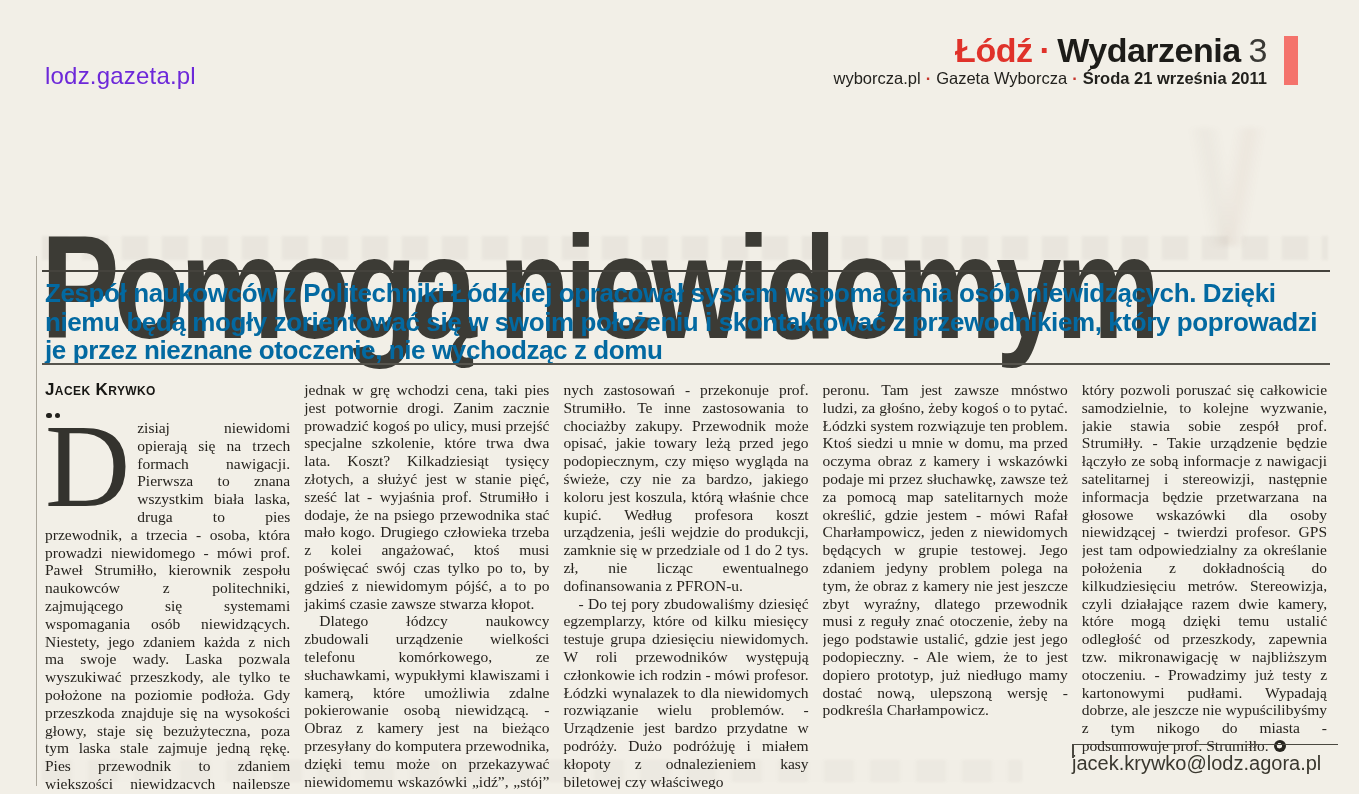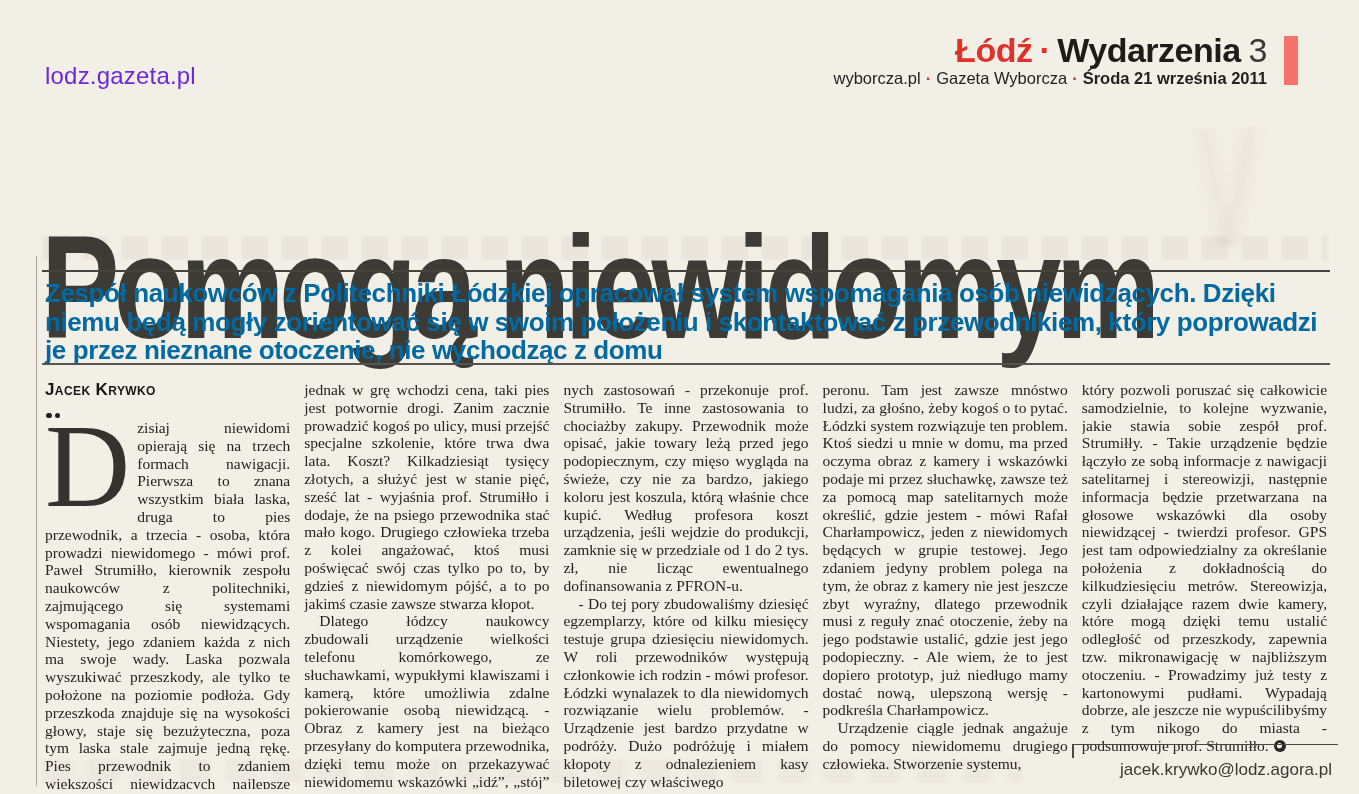--- a/index.html
+++ b/index.html
@@ -70,21 +70,21 @@
 
   .dropcap{float:left;font-family:"Liberation Serif",serif;font-size:118px;line-height:86px;
     padding:5px 7px 0 0;color:#34332e;}
 
   .endmark{display:inline-block;width:12px;height:12px;border-radius:50%;vertical-align:-1px;
     margin-left:5px;background:radial-gradient(circle at 45% 48%, #f2efe7 0 2.4px, #27251f 3px);}
 
   
   .footer-note{position:absolute;left:1072px;top:744px;width:266px;border-top:1.5px solid#4a4840;}
   .footer-note .tick{position:absolute;left:0;top:0;width:1.5px;height:13px;background:#4a4840;}
-  .footer-email{text-align:right;padding:7px 6px 0 0;font-size:17px;color:#3a382f;margin-top:8px;}
+  .footer-email{text-align:left;padding:7px 6px 0 0;font-size:20px;color:#3a382f;}
 </style>
 </head>
 <body>
 
 <div class="left-edge"></div>
 <div class="ghost ghost1"></div>
 <div class="ghost ghost2"></div>
 <div class="ghost ghost3"></div>
 
 <div class="site-url">lodz.gazeta.pl</div>
@@ -114,21 +114,20 @@
     <p class="indent">Dlatego łódzcy naukowcy zbudowali urządzenie wielkości telefonu komórkowego, ze słuchawkami, wypukłymi klawiszami i kamerą, które umożliwia zdalne pokierowanie osobą niewidzącą. - Obraz z kamery jest na bieżąco przesyłany do komputera przewodnika, dzięki temu może on przekazywać niewidomemu wskazówki „idź”, „stój” itd., ale jest też wiele in-</p>
   </div>
 
   <div class="col">
     <p>nych zastosowań - przekonuje prof. Strumiłło. Te inne zastosowania to chociażby zakupy. Przewodnik może opisać, jakie towary leżą przed jego podopiecznym, czy mięso wygląda na świeże, czy nie za bardzo, jakiego koloru jest koszula, którą właśnie chce kupić. Według profesora koszt urządzenia, jeśli wejdzie do produkcji, zamknie się w przedziale od 1 do 2 tys. zł, nie licząc ewentualnego dofinansowania z PFRON-u.</p>
     <p class="indent">- Do tej pory zbudowaliśmy dziesięć egzemplarzy, które od kilku miesięcy testuje grupa dziesięciu niewidomych. W roli przewodników występują członkowie ich rodzin - mówi profesor. Łódzki wynalazek to dla niewidomych rozwiązanie wielu problemów. - Urządzenie jest bardzo przydatne w podróży. Dużo podróżuję i miałem kłopoty z odnalezieniem kasy biletowej czy właściwego</p>
   </div>
 
   <div class="col">
     <p>peronu. Tam jest zawsze mnóstwo ludzi, za głośno, żeby kogoś o to pytać. Łódzki system rozwiązuje ten problem. Ktoś siedzi u mnie w domu, ma przed oczyma obraz z kamery i wskazówki podaje mi przez słuchawkę, zawsze też za pomocą map satelitarnych może określić, gdzie jestem - mówi Rafał Charłampowicz, jeden z niewidomych będących w grupie testowej. Jego zdaniem jedyny problem polega na tym, że obraz z kamery nie jest jeszcze zbyt wyraźny, dlatego przewodnik musi z reguły znać otoczenie, żeby na jego podstawie ustalić, gdzie jest jego podopieczny. - Ale wiem, że to jest dopiero prototyp, już niedługo mamy dostać nową, ulepszoną wersję - podkreśla Charłampowicz.</p>
-    <p class="indent">Urządzenie ciągle jednak angażuje do pomocy niewidomemu drugiego człowieka. Stworzenie systemu,</p>
   </div>
 
   <div class="col">
     <p><span>który pozwoli poruszać się całkowicie samodzielnie, to kolejne wyzwanie, jakie stawia sobie zespół prof. Strumiłły. - Takie urządzenie będzie łączyło ze sobą informacje z nawigacji satelitarnej i stereowizji, następnie informacja będzie przetwarzana na głosowe wskazówki dla osoby niewidzącej - twierdzi profesor. GPS jest tam odpowiedzialny za określanie położenia z dokładnością do kilkudziesięciu metrów. Stereowizja, czyli działające razem dwie kamery, które mogą dzięki temu ustalić odległość od przeszkody, zapewnia tzw. mikronawigację w najbliższym otoczeniu. - Prowadzimy już testy z kartonowymi pudłami. Wypadają dobrze, ale jeszcze nie wypuścilibyśmy z tym nikogo do miasta - podsumowuje prof. Strumiłło.</span><span class="endmark"></span></p>
   </div>
 
 </div>
 
 <div class="footer-note">
   <div class="tick"></div>

